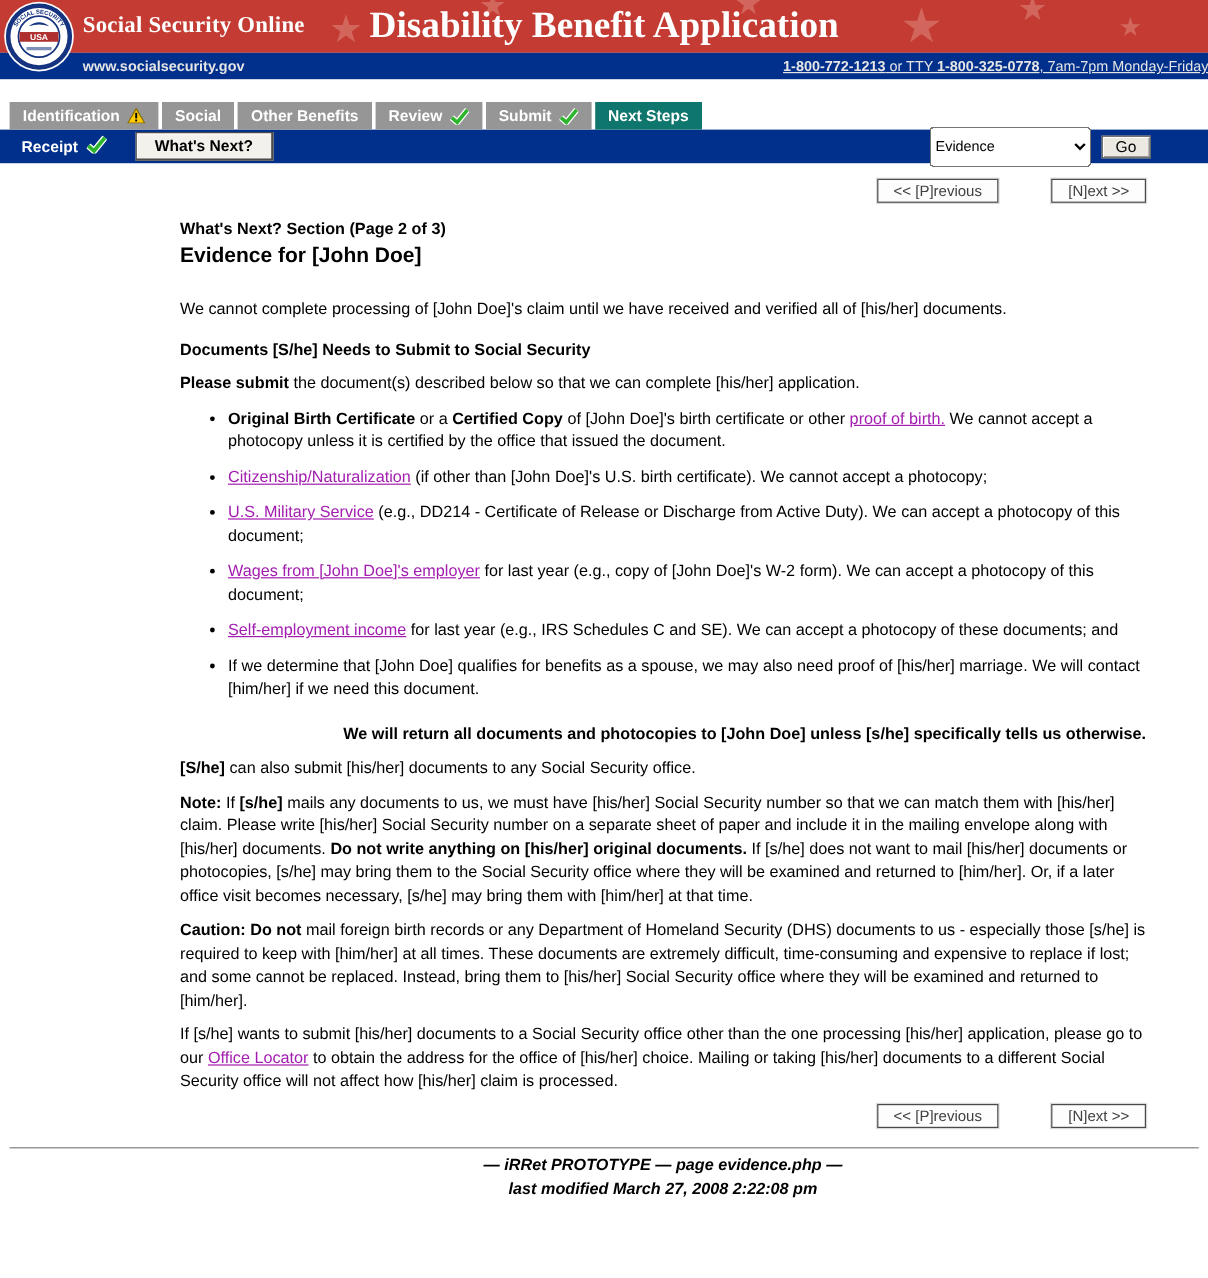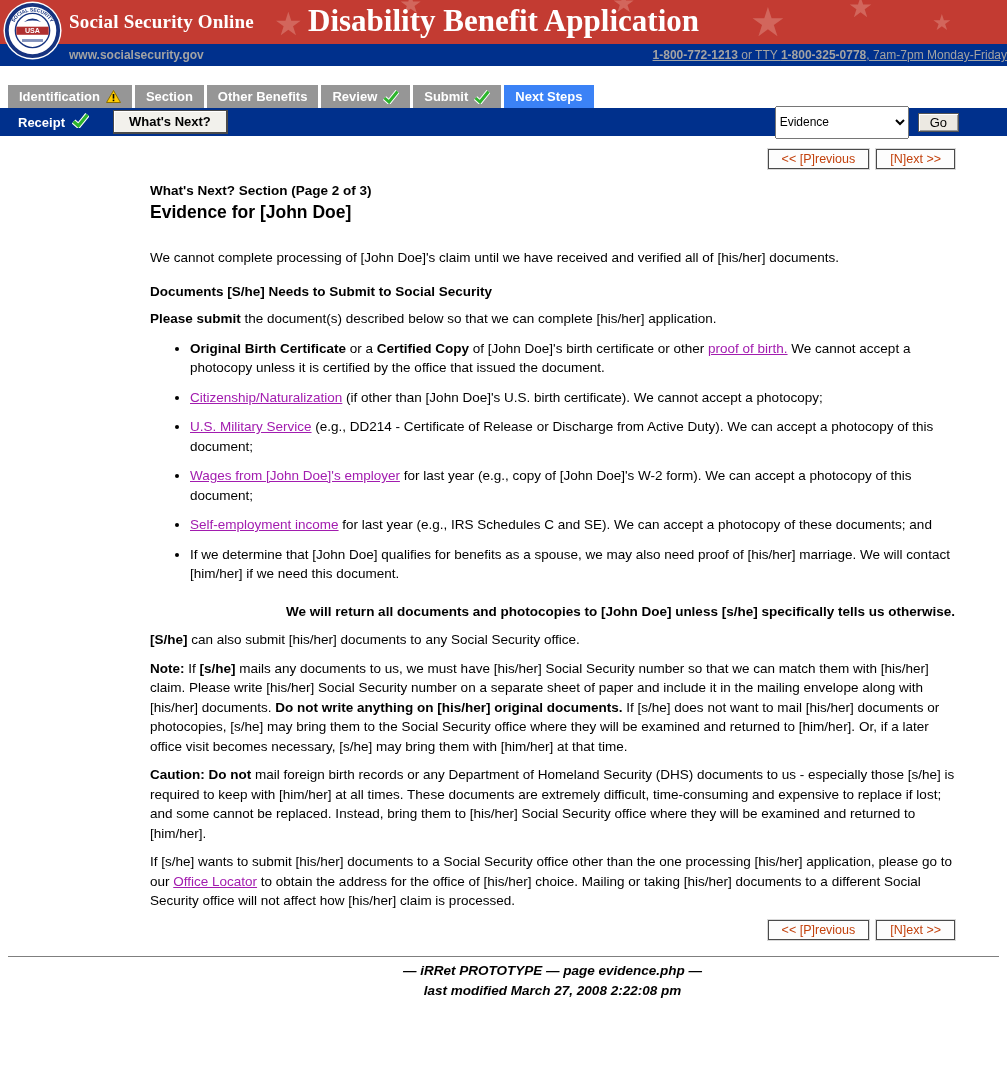--- a/index.html
+++ b/index.html
@@ -14,48 +14,48 @@
   .s2{left:399px;top:-9px;font-size:26px;}
   .s3{left:612px;top:-10px;font-size:26px;}
   .s4{left:750px;top:2px;font-size:40px;}
   .s5{left:848px;top:-6px;font-size:28px;}
   .s6{left:932px;top:12px;font-size:22px;}
   .seal{position:absolute;top:1px;left:3px;width:59px;height:59px;z-index:20;}
   .site-name{position:absolute;left:69px;top:11px;z-index:10;color:#fff;font-family:"Liberation Serif",serif;font-size:19px;font-weight:bold;letter-spacing:.2px;}
   .app-title{position:absolute;left:0;top:3px;width:100%;text-align:center;z-index:5;color:#fff;font-family:"Liberation Serif",serif;font-size:31px;font-weight:bold;margin:0;}
 
   
-  .topbar{position:relative;height:22px;background:#00308c;color:#a3a3a3;font-size:12px;line-height:22px;}
+  .topbar{position:relative;height:22px;background:#00308c;color:#e5e5e5;font-size:12px;line-height:22px;}
   .topbar .url{margin-left:69px;font-weight:bold;}
   .topbar .phone{position:absolute;left:0;top:0;width:100%;text-align:right;text-decoration:underline;}
 
   
   .tabs{display:flex;align-items:flex-end;gap:3px;padding-left:8px;margin-top:19px;}
   .tab{height:23px;display:flex;align-items:center;gap:6px;background:#969696;color:#fff;
        font-weight:bold;font-size:13px;padding:0 11px;cursor:pointer;white-space:nowrap;}
-  .tab.active{background:#3b82f6;align-items:center;}
+  .tab.active{background:#0f766e;align-items:center;}
   .tab svg{display:block;}
 
   
   .subnav{height:28px;background:#00308c;display:flex;align-items:center;color:#fff;}
   .receipt{display:flex;align-items:center;gap:7px;margin-left:18px;font-weight:bold;font-size:13px;cursor:pointer;}
   .whats-next{margin-left:24px;background:#f2f1ec;color:#000;font-weight:bold;font-size:13px;
               padding:3px 15px;border:1px solid #4a4a4a;border-right-width:2px;border-bottom-width:2px;
               box-shadow:inset 1px 1px 0 #fff;cursor:pointer;white-space:nowrap;}
   .jump{margin-left:auto;margin-right:48px;display:flex;align-items:center;gap:9px;}
   .jump select{width:134px;height:33px;font-size:12px;font-family:"Liberation Sans",sans-serif;}
   .go-btn{font-family:"Liberation Sans",sans-serif;font-size:13px;padding:1px 11px;background:#ece9e2;
           border:1px solid #555;box-shadow:inset 1px 1px 0 #fff, inset -1px -1px 0 #999;cursor:pointer;}
 
   
   .pager{display:flex;justify-content:flex-end;gap:7px;padding-right:52px;}
   .pager-top{margin-top:13px;}
   .pager-bottom{padding-right:0;margin-top:6px;}
-  .pbtn{font-family:"Liberation Sans",sans-serif;font-size:12.5px;color:#c2410c;background:#fdfdfd;
-        border:1px solid #4a4a4a;box-shadow:0 0 0 1px #d9d9d9;padding:2px 13px;cursor:pointer;white-space:nowrap;}
+  .pbtn{font-family:"Liberation Sans",sans-serif;font-size:12.5px;color:#404040;background:#fdfdfd;
+        border:1px solid #4a4a4a;box-shadow:0 0 0 1px #d9d9d9;padding:2px 13px;cursor:pointer;white-space:nowrap;margin-left:37px;}
 
   
   .content{margin:12px 52px 0 150px;font-size:13.5px;line-height:19.5px;}
   .section-title{font-weight:bold;margin:0 0 2px 0;font-size:13.5px;}
   .heading{font-size:17.5px;font-weight:bold;margin:2px 0 26px 0;}
   .content p{margin:0 0 9px 0;}
   .docs-heading{font-weight:bold;margin:14px 0 8px 0;font-size:13.5px;}
   ul.docs{margin:10px 0 18px 24px;padding-left:16px;}
   ul.docs li{margin-bottom:10px;}
   a.lnk{color:#a21caf;text-decoration:underline;cursor:pointer;}
@@ -110,21 +110,21 @@
       <span>Identification</span>
       <span>
           <svg width="15" height="13" viewBox="0 0 15 13">
             <path d="M7.5 0.5 L14.5 12.5 L0.5 12.5 Z" fill="#ffcc00" stroke="#8a6d00" stroke-width="1"></path>
             <rect x="6.7" y="4" width="1.6" height="4.6" fill="#000"></rect>
             <rect x="6.7" y="9.6" width="1.6" height="1.6" fill="#000"></rect>
           </svg>
         </span>
     </div>
     <div class="tab">
-      <span>Section</span>
+      <span>Social</span>
     </div>
     <div class="tab">
       <span>Other Benefits</span>
     </div>
     <div class="tab">
       <span>Review</span>
       <span>
           <svg width="16" height="14" viewBox="0 0 16 14">
             <path d="M1.5 8 L6 12 L14.5 1.5" fill="none" stroke="#ffffff" stroke-width="5"></path>
             <path d="M1.5 8 L6 12 L14.5 1.5" fill="none" stroke="#2db52d" stroke-width="3"></path>

